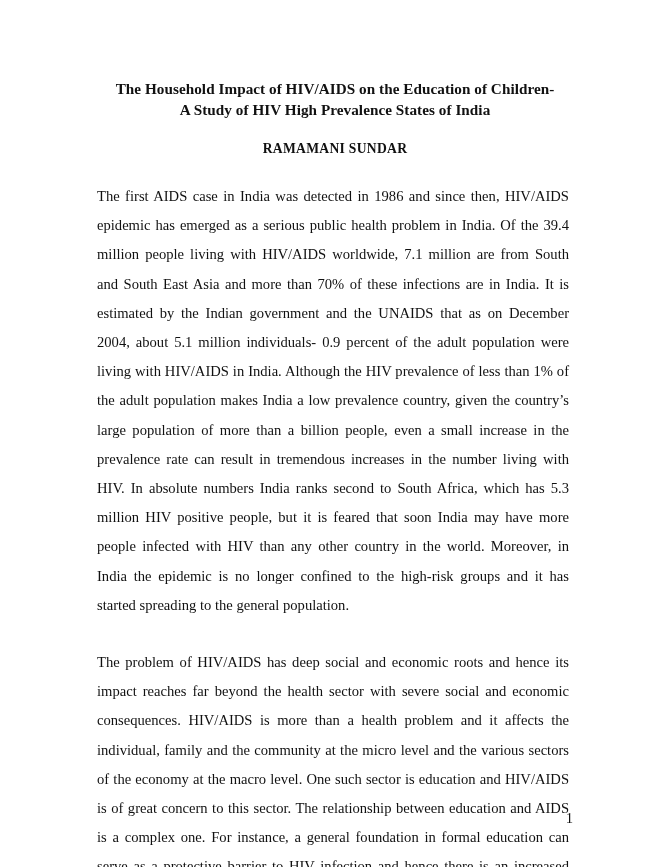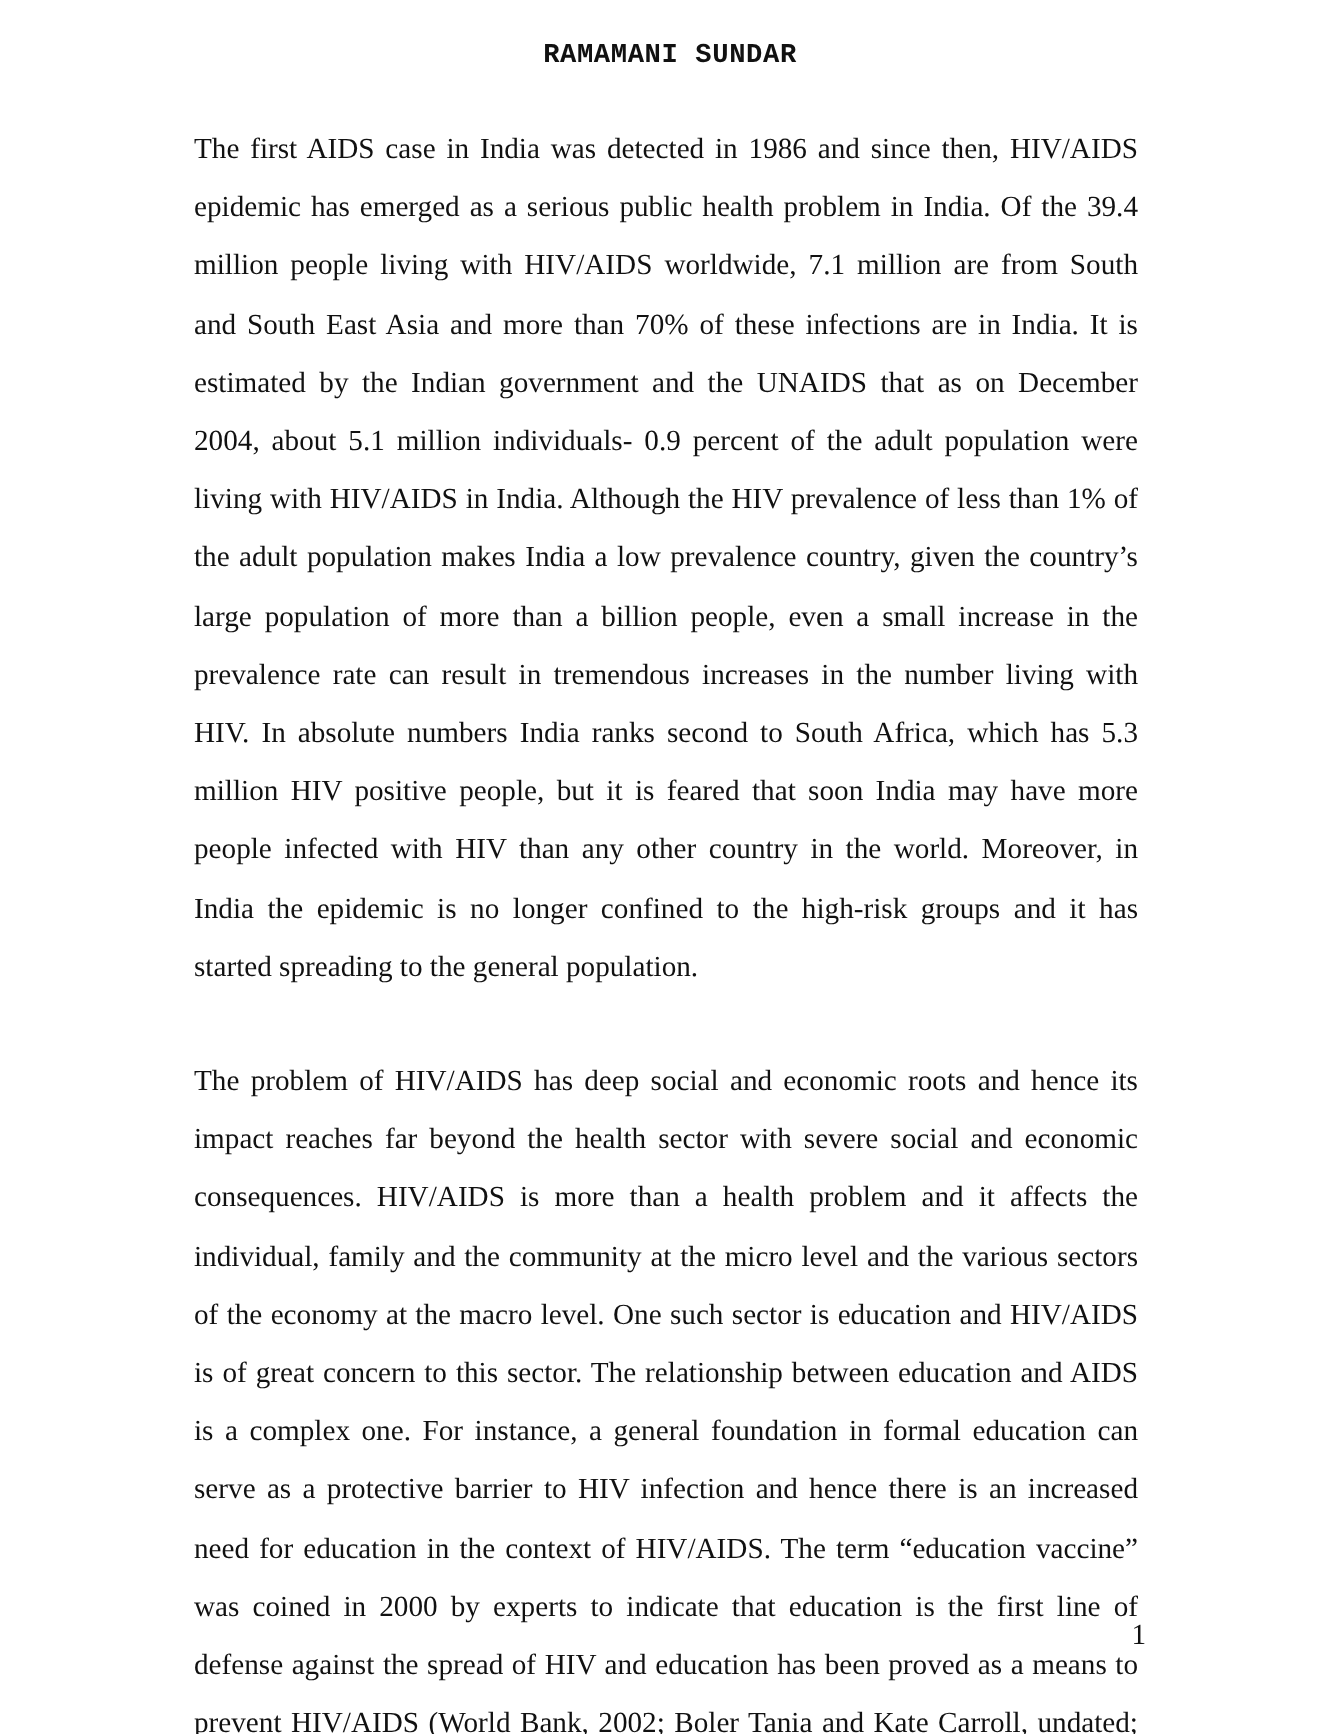--- a/index.html
+++ b/index.html
@@ -42,21 +42,20 @@
     line-height: 21px;
     letter-spacing: 0.05px;
   }
 
   .author {
     margin-top: 21px;
     text-align: center;
     font-size: 13.6px;
     font-weight: bold;
     letter-spacing: 0.3px;
-    font-family: Liberation Mono, monospace;
   }
 
   .body-block {
     margin-top: 25px;
   }
 
   p.para {
     margin: 0 4px 28px 0;
     font-size: 14.6px;
     line-height: 29.2px;
@@ -80,20 +79,24 @@
     line-height: 20px;
   }
 </style>
 </head>
 <body>
 
 <div class="page">
 
   <div class="content">
 
+    <div class="title-block">
+      <div class="title-line">The Household Impact of HIV/AIDS on the Education of Children-</div>
+      <div class="title-line">A Study of HIV High Prevalence States of India</div>
+    </div>
 
     <div class="author">RAMAMANI SUNDAR</div>
 
     <div class="body-block">
       <p class="para">The first AIDS case in India was detected in 1986 and since then, HIV/AIDS epidemic has emerged as a serious public health problem in India. Of the 39.4 million people living with HIV/AIDS worldwide, 7.1 million are from South and South East Asia and more than 70% of these infections are in India.  It is estimated by the Indian government and the UNAIDS that as on December 2004, about 5.1 million individuals- 0.9 percent of the adult population were living with HIV/AIDS in India. Although the HIV prevalence of less than 1% of the adult population makes India a low prevalence country, given the country’s large population of more than a billion people, even a small increase in the prevalence rate can result in tremendous increases in the number living with HIV. In absolute numbers India ranks second to South Africa, which has 5.3 million HIV positive people, but it is feared that soon India may have more people infected with HIV than any other country in the world. Moreover, in India the epidemic is no longer confined to the high-risk groups and it has started spreading to the general population.</p>
       <p class="para">The problem of HIV/AIDS has deep social and economic roots and hence its impact reaches far beyond the health sector with severe social and economic consequences. HIV/AIDS is more than a health problem and it affects the individual, family and the community at the micro level and the various sectors of the economy at the macro level. One such sector is education and HIV/AIDS is of great concern to this sector. The relationship between education and AIDS is a complex one. For instance, a general foundation in formal education can serve as a protective barrier to HIV infection and hence there is an increased need for education in the context of HIV/AIDS. The term “education vaccine” was coined in 2000 by experts to indicate that education is the first line of defense against the spread of HIV and education has been proved as a means to prevent HIV/AIDS (World Bank, 2002; Boler Tania and Kate Carroll, undated; Vandemoortele, Jan and Enrique Delamonica, 2000).  However, while there are evidence to support the argument that education helps prevent HIV transmission, it has also been</p>
     </div>
 
   </div>
 

